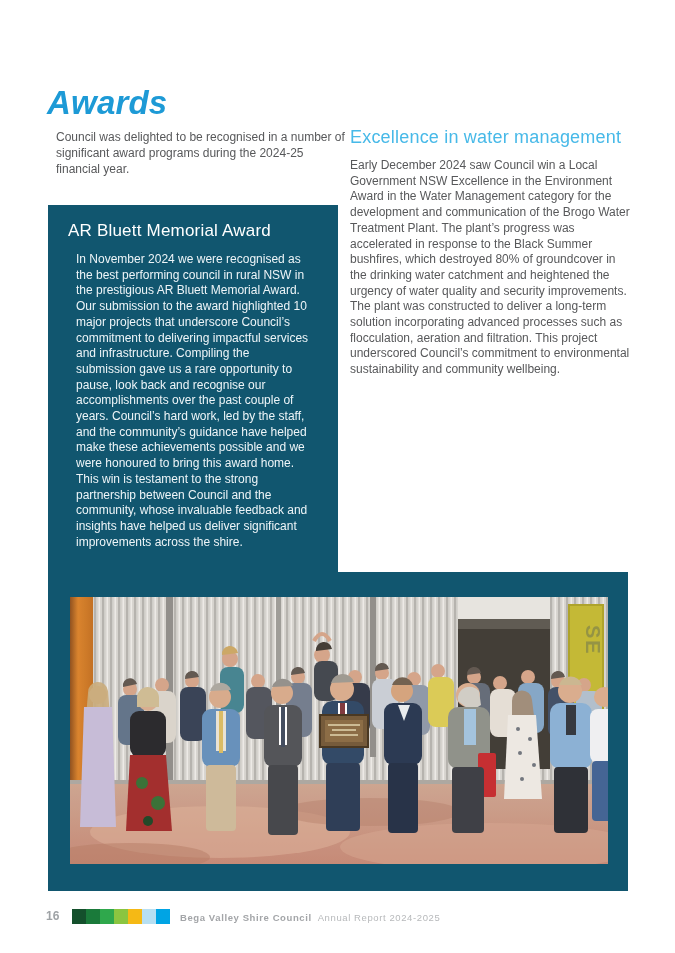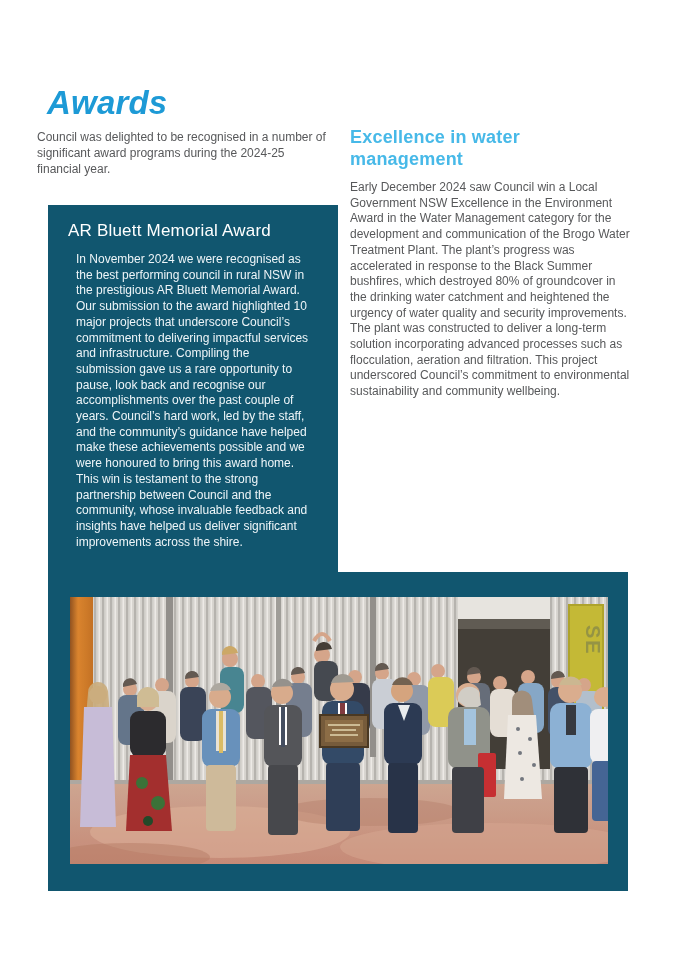--- a/index.html
+++ b/index.html
@@ -1,33 +1,33 @@
 <!DOCTYPE html>
 <html><head>
 <meta charset="utf-8">
 <style>
   html,body{margin:0;padding:0;background:#ffffff;}
   body{font-family:"Liberation Sans",sans-serif;-webkit-font-smoothing:antialiased;}
   #page{position:relative;width:675px;height:953px;background:#ffffff;overflow:hidden;}
 
   
   .page-title{position:absolute;left:47px;top:84px;font-size:33px;font-weight:bold;color:#1d9ad6;letter-spacing:.2px;font-style:italic;}
-  .intro{position:absolute;left:37px;top:130px;width:292px;font-size:12px;line-height:15.8px;color:#57585a;}
+  .intro{position:absolute;left:56px;top:130px;width:292px;font-size:12px;line-height:15.8px;color:#57585a;}
 
   
   .award-box{position:absolute;left:48px;top:205px;width:290px;height:367px;background:#11566f;box-sizing:border-box;padding:16px 20px;}
   .award-box h2{margin:0 0 11px 0;font-size:17px;font-weight:normal;color:#ffffff;letter-spacing:.2px;}
   .award-box p{margin:8px;font-size:12px;line-height:15.7px;color:#eef5f8;}
   .photo-panel{position:absolute;left:48px;top:572px;width:580px;height:319px;background:#11566f;}
   .photo-frame{position:absolute;left:22px;top:25px;width:538px;height:267px;overflow:hidden;background:#c9c7c2;}
   .photo-frame svg{display:block;}
 
   
   .right-col{position:absolute;left:350px;top:126px;width:282px;}
-  .right-col h3{margin:0;font-size:18px;font-weight:bold;color:#47b9e8;line-height:22px;letter-spacing:.2px;}
+  .right-col h3{margin:0;font-size:18px;font-weight:normal;color:#47b9e8;line-height:22px;letter-spacing:.2px;}
   .right-col h3.second{margin-top:18px;}
   .right-col p{margin:10px 0 0 0;font-size:12px;line-height:15.7px;color:#57585a;}
 
   
   .footer{position:absolute;left:0;top:905px;width:675px;height:30px;}
   .page-num{position:absolute;left:46px;top:4px;font-size:12px;font-weight:bold;color:#9fa3a6;}
   .swatches{position:absolute;left:72px;top:4px;font-size:0;}
   .swatches span{display:inline-block;width:14px;height:15px;}
   .footer-text{position:absolute;left:180px;top:7px;font-size:9.5px;letter-spacing:.6px;color:#b7b9bb;}
   .footer-text .brand{font-weight:bold;color:#a3a5a8;margin-right:6px;}
@@ -223,14 +223,29 @@
           <circle cx="534" cy="100" r="10" fill="#d8a988"></circle>
           <rect x="520" y="112" width="30" height="54" rx="8" fill="#eef0f2"></rect>
           <rect x="522" y="164" width="28" height="60" rx="4" fill="#3a5d8f"></rect>
         </g>
 
         <rect x="0" y="0" width="538" height="267" fill="#fff6e8" opacity="0.06"></rect>
       </svg>
     </div>
   </div>
 
+  <div class="footer">
+    <div class="page-num">16</div>
+    <div class="swatches">
+      <span style="background: rgb(20, 80, 44);"></span>
+      <span style="background: rgb(26, 122, 58);"></span>
+      <span style="background: rgb(47, 168, 76);"></span>
+      <span style="background: rgb(139, 197, 64);"></span>
+      <span style="background: rgb(245, 185, 21);"></span>
+      <span style="background: rgb(183, 223, 242);"></span>
+      <span style="background: rgb(0, 164, 228);"></span>
+    </div>
+    <div class="footer-text">
+      <span class="brand">Bega Valley Shire Council</span><span>Annual Report 2024-2025</span>
+    </div>
+  </div>
 
 </div>
 
 </body></html>

